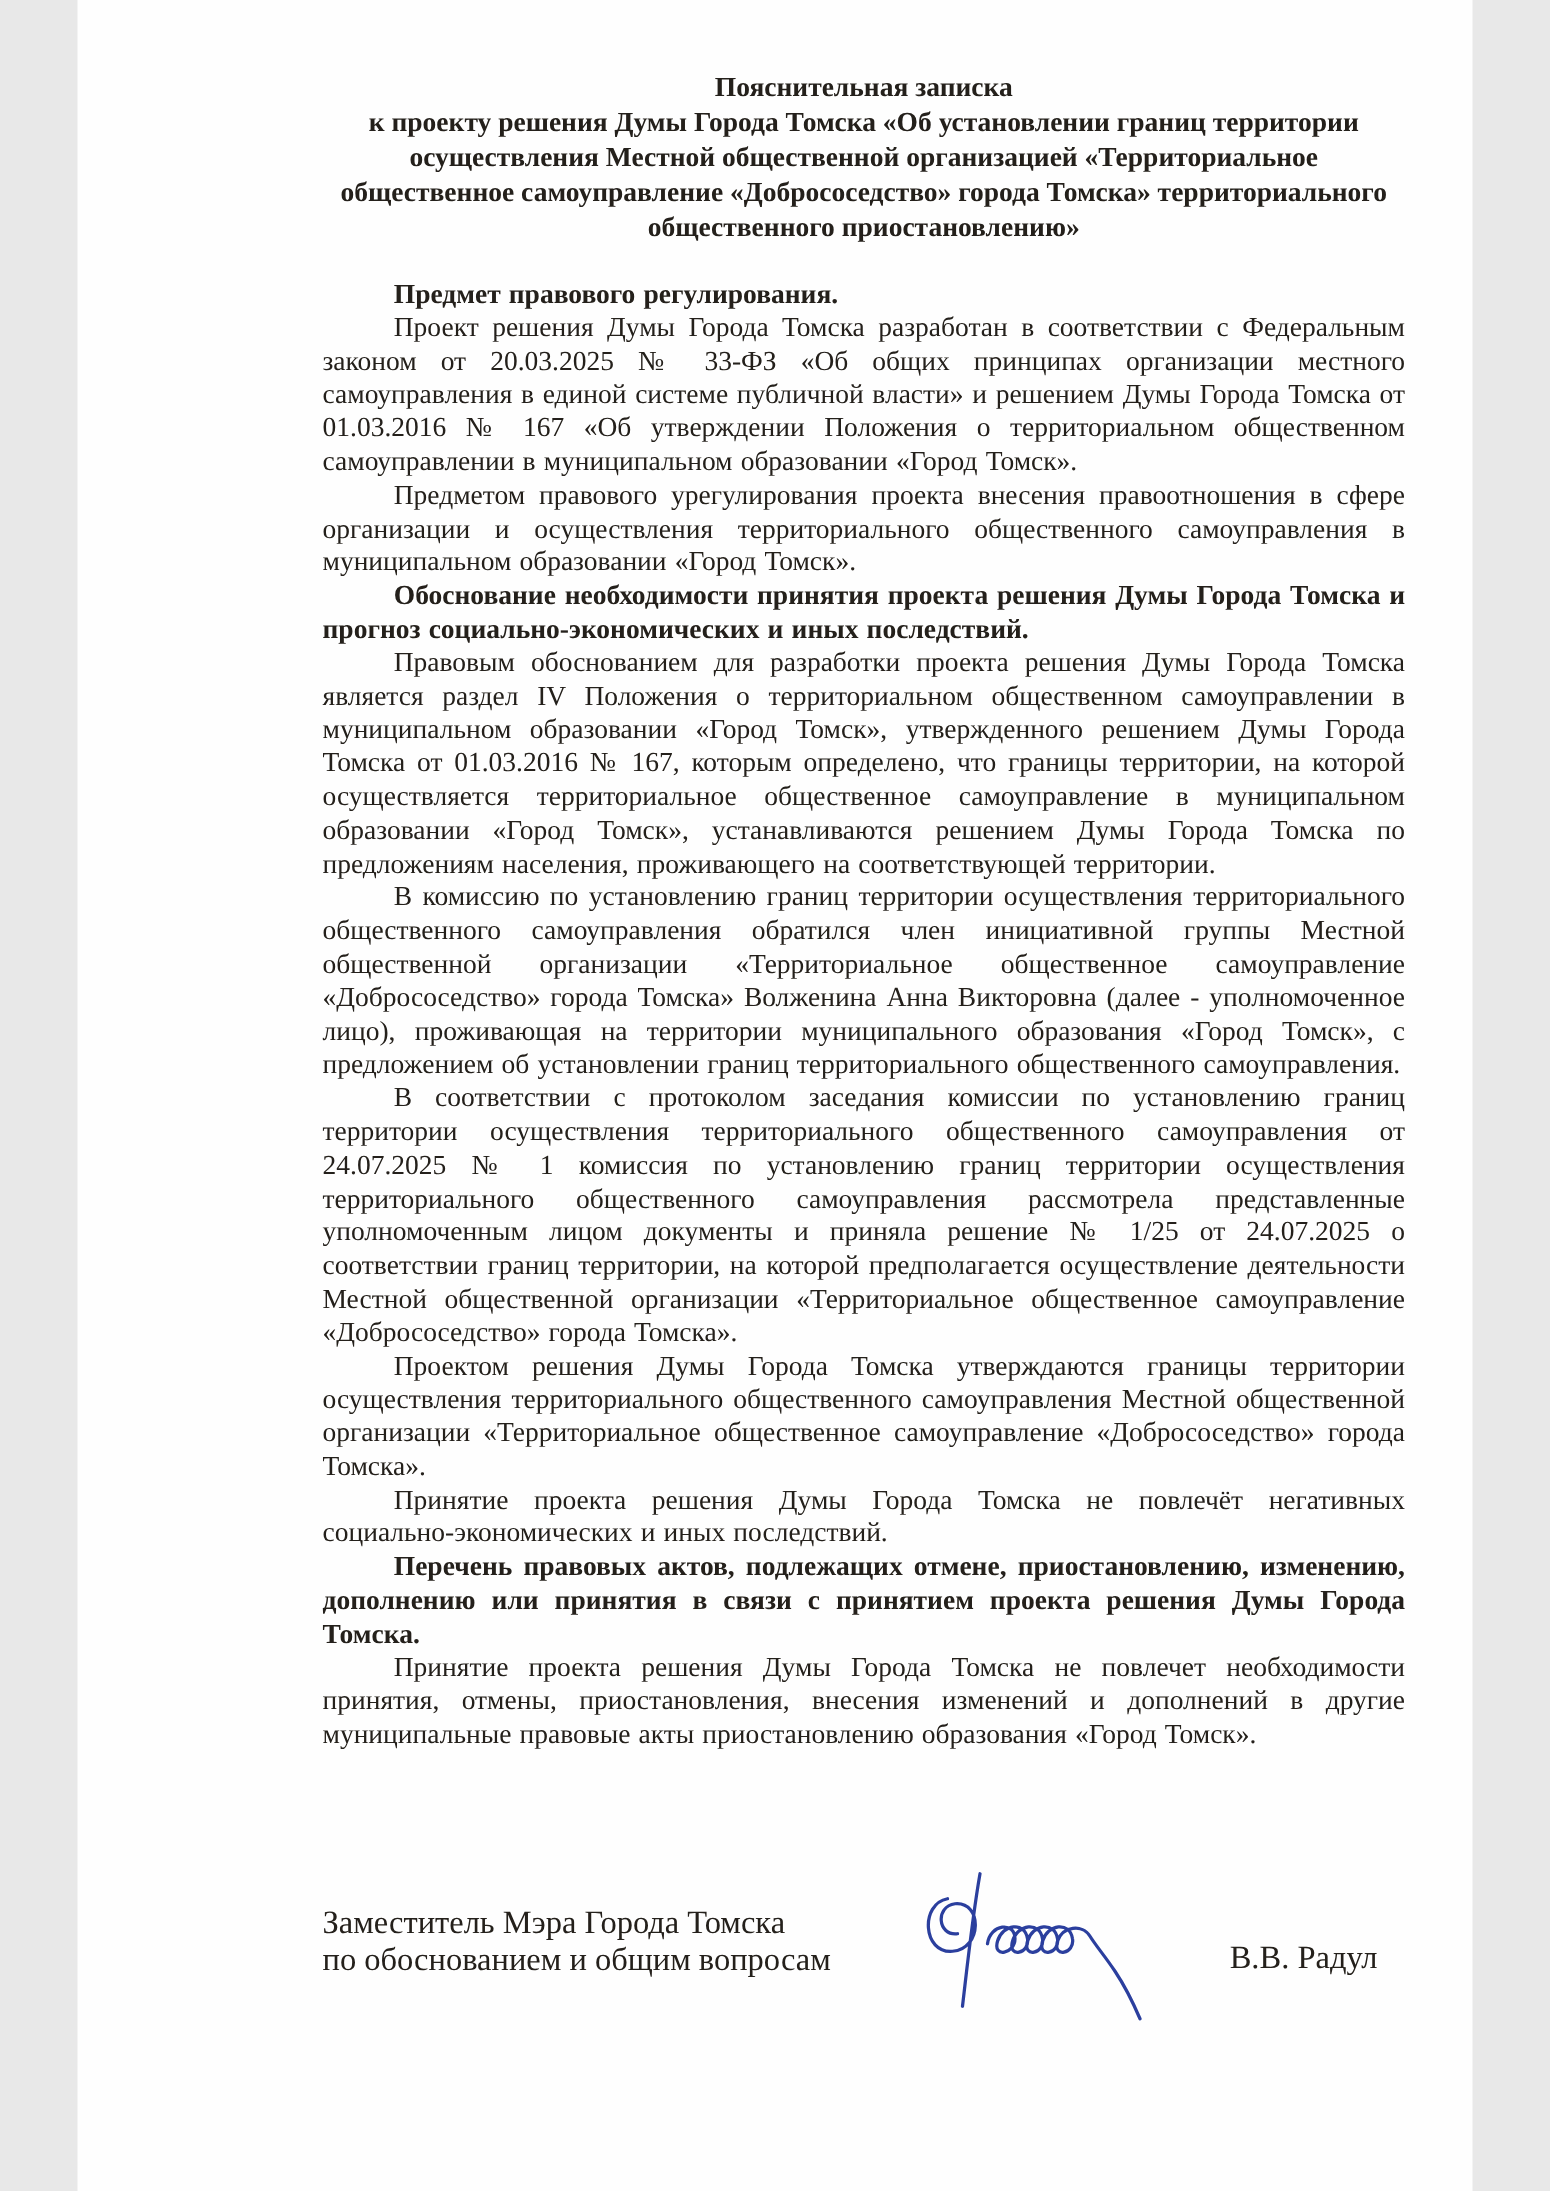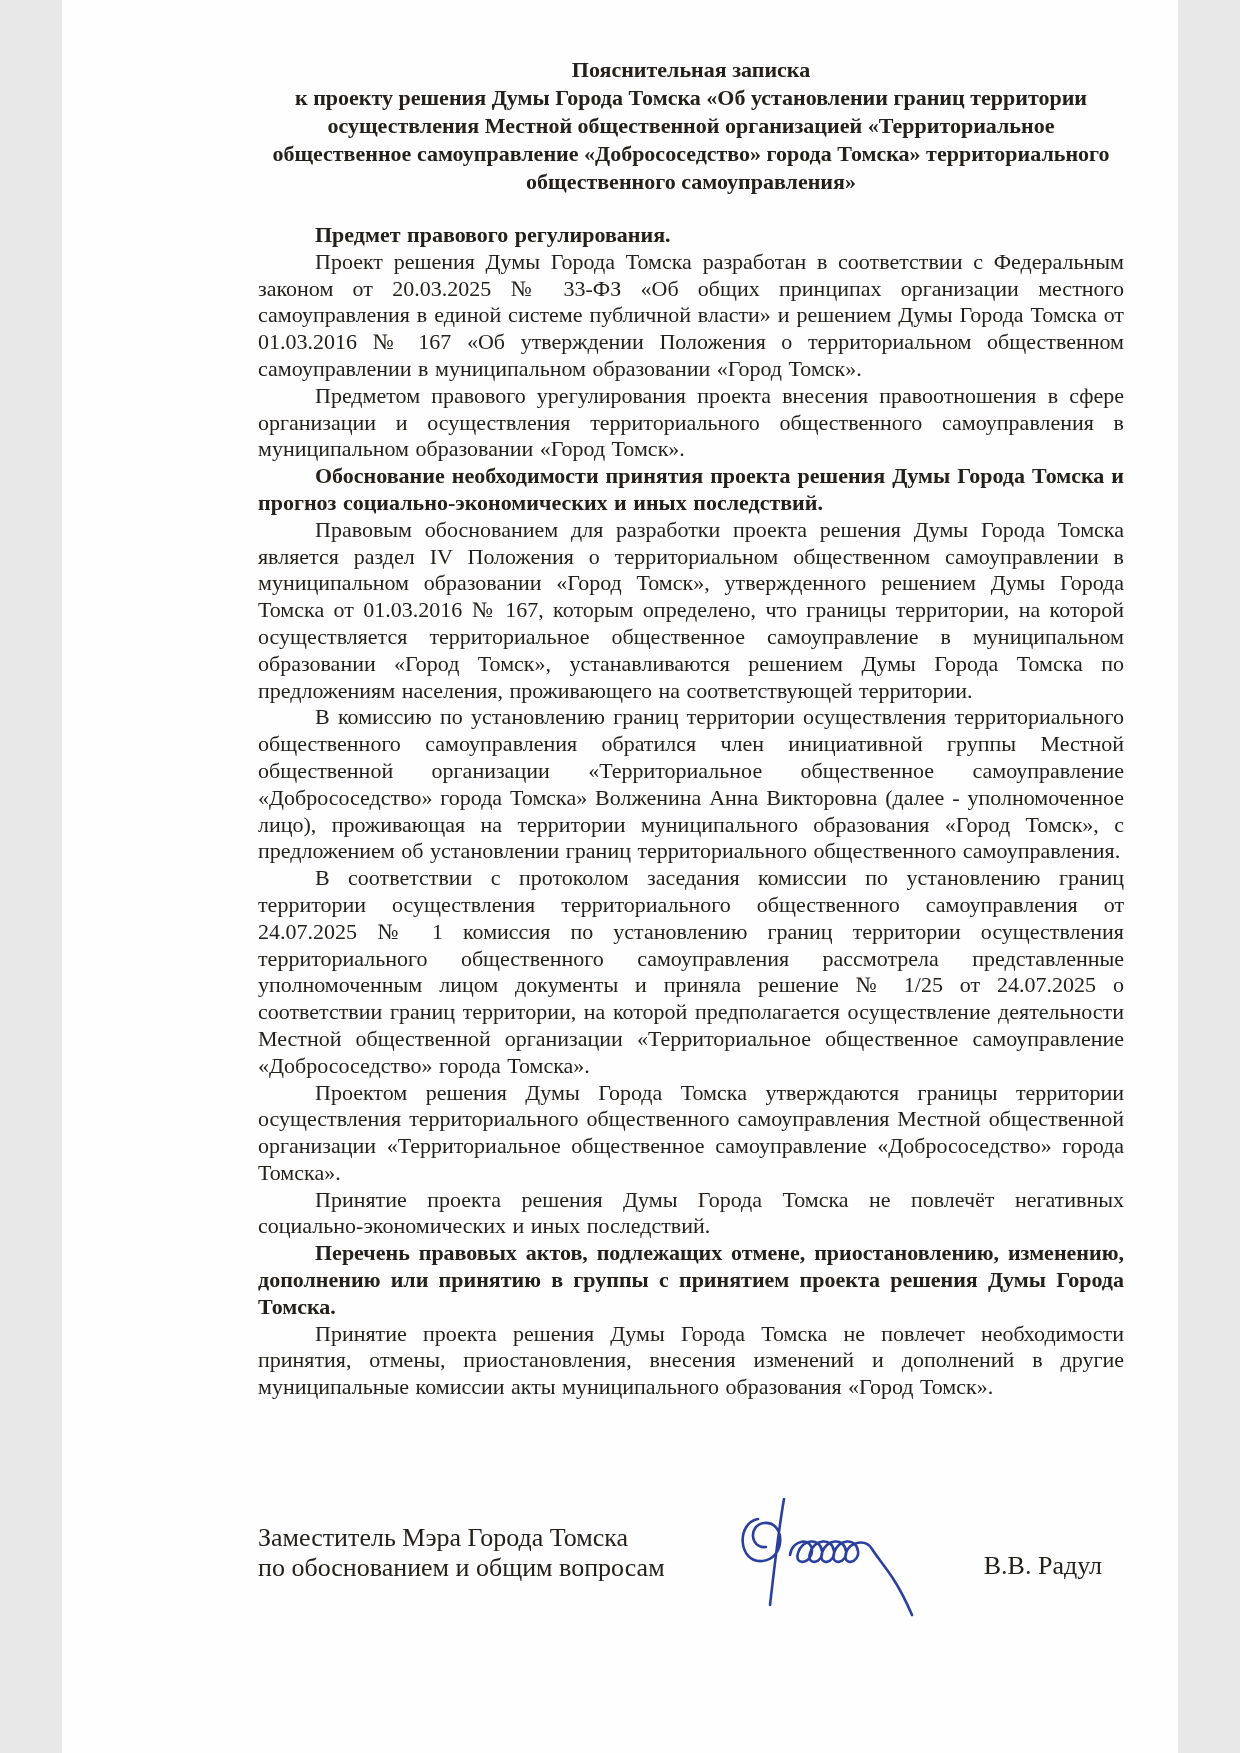--- a/index.html
+++ b/index.html
@@ -57,34 +57,34 @@
   .signature-wrap svg { width: 100%; height: 100%; }
 </style>
 </head>
 <body>
 
 <div class="page">
   <div class="content">
 
     <div class="title">
       <div>Пояснительная записка</div>
-      <div class="subject">к проекту решения Думы Города Томска «Об установлении границ территории осуществления Местной общественной организацией «Территориальное общественное самоуправление «Добрососедство» города Томска» территориального общественного самоуправления»</div>
+      <div class="subject">к проекту решения Думы Города Томска «Об установлении границ территории осуществления Местной общественной организацией «Территориальное общественное самоуправление «Добрососедство» города Томска» территориального общественного приостановлению»</div>
     </div>
 
     <p class="para bold">Предмет правового регулирования.</p>
     <p class="para">Проект решения Думы Города Томска разработан в соответствии с Федеральным законом от 20.03.2025 № 33-ФЗ «Об общих принципах организации местного самоуправления в единой системе публичной власти» и решением Думы Города Томска от 01.03.2016 № 167 «Об утверждении Положения о территориальном общественном самоуправлении в муниципальном образовании «Город Томск».</p>
     <p class="para">Предметом правового урегулирования проекта внесения правоотношения в сфере организации и осуществления территориального общественного самоуправления в муниципальном образовании «Город Томск».</p>
     <p class="para bold">Обоснование необходимости принятия проекта решения Думы Города Томска и прогноз социально-экономических и иных последствий.</p>
     <p class="para">Правовым обоснованием для разработки проекта решения Думы Города Томска является раздел IV Положения о территориальном общественном самоуправлении в муниципальном образовании «Город Томск», утвержденного решением Думы Города Томска от 01.03.2016 № 167, которым определено, что границы территории, на которой осуществляется территориальное общественное самоуправление в муниципальном образовании «Город Томск», устанавливаются решением Думы Города Томска по предложениям населения, проживающего на соответствующей территории.</p>
     <p class="para">В комиссию по установлению границ территории осуществления территориального общественного самоуправления обратился член инициативной группы Местной общественной организации «Территориальное общественное самоуправление «Добрососедство» города Томска» Волженина Анна Викторовна (далее - уполномоченное лицо), проживающая на территории муниципального образования «Город Томск», с предложением об установлении границ территориального общественного самоуправления.</p>
     <p class="para">В соответствии с протоколом заседания комиссии по установлению границ территории осуществления территориального общественного самоуправления от 24.07.2025 № 1 комиссия по установлению границ территории осуществления территориального общественного самоуправления рассмотрела представленные уполномоченным лицом документы и приняла решение № 1/25 от 24.07.2025 о соответствии границ территории, на которой предполагается осуществление деятельности Местной общественной организации «Территориальное общественное самоуправление «Добрососедство» города Томска».</p>
     <p class="para">Проектом решения Думы Города Томска утверждаются границы территории осуществления территориального общественного самоуправления Местной общественной организации «Территориальное общественное самоуправление «Добрососедство» города Томска».</p>
     <p class="para">Принятие проекта решения Думы Города Томска не повлечёт негативных социально-экономических и иных последствий.</p>
-    <p class="para bold">Перечень правовых актов, подлежащих отмене, приостановлению, изменению, дополнению или принятию в группы с принятием проекта решения Думы Города Томска.</p>
-    <p class="para">Принятие проекта решения Думы Города Томска не повлечет необходимости принятия, отмены, приостановления, внесения изменений и дополнений в другие муниципальные комиссии акты муниципального образования «Город Томск».</p>
+    <p class="para bold">Перечень правовых актов, подлежащих отмене, приостановлению, изменению, дополнению или принятия в связи с принятием проекта решения Думы Города Томска.</p>
+    <p class="para">Принятие проекта решения Думы Города Томска не повлечет необходимости принятия, отмены, приостановления, внесения изменений и дополнений в другие муниципальные правовые акты приостановлению образования «Город Томск».</p>
 
     <div class="footer">
       <div class="position">
         <div>Заместитель Мэра Города Томска</div>
         <div>по обоснованием и общим вопросам</div>
       </div>
 
       <div class="signature-wrap">
         <svg viewBox="0 0 260 150" xmlns="http://www.w3.org/2000/svg" aria-hidden="true">
           <path d="M30 34 C 8 38, 10 78, 34 76 C 58 74, 58 36, 36 38 C 20 40, 22 64, 38 62

